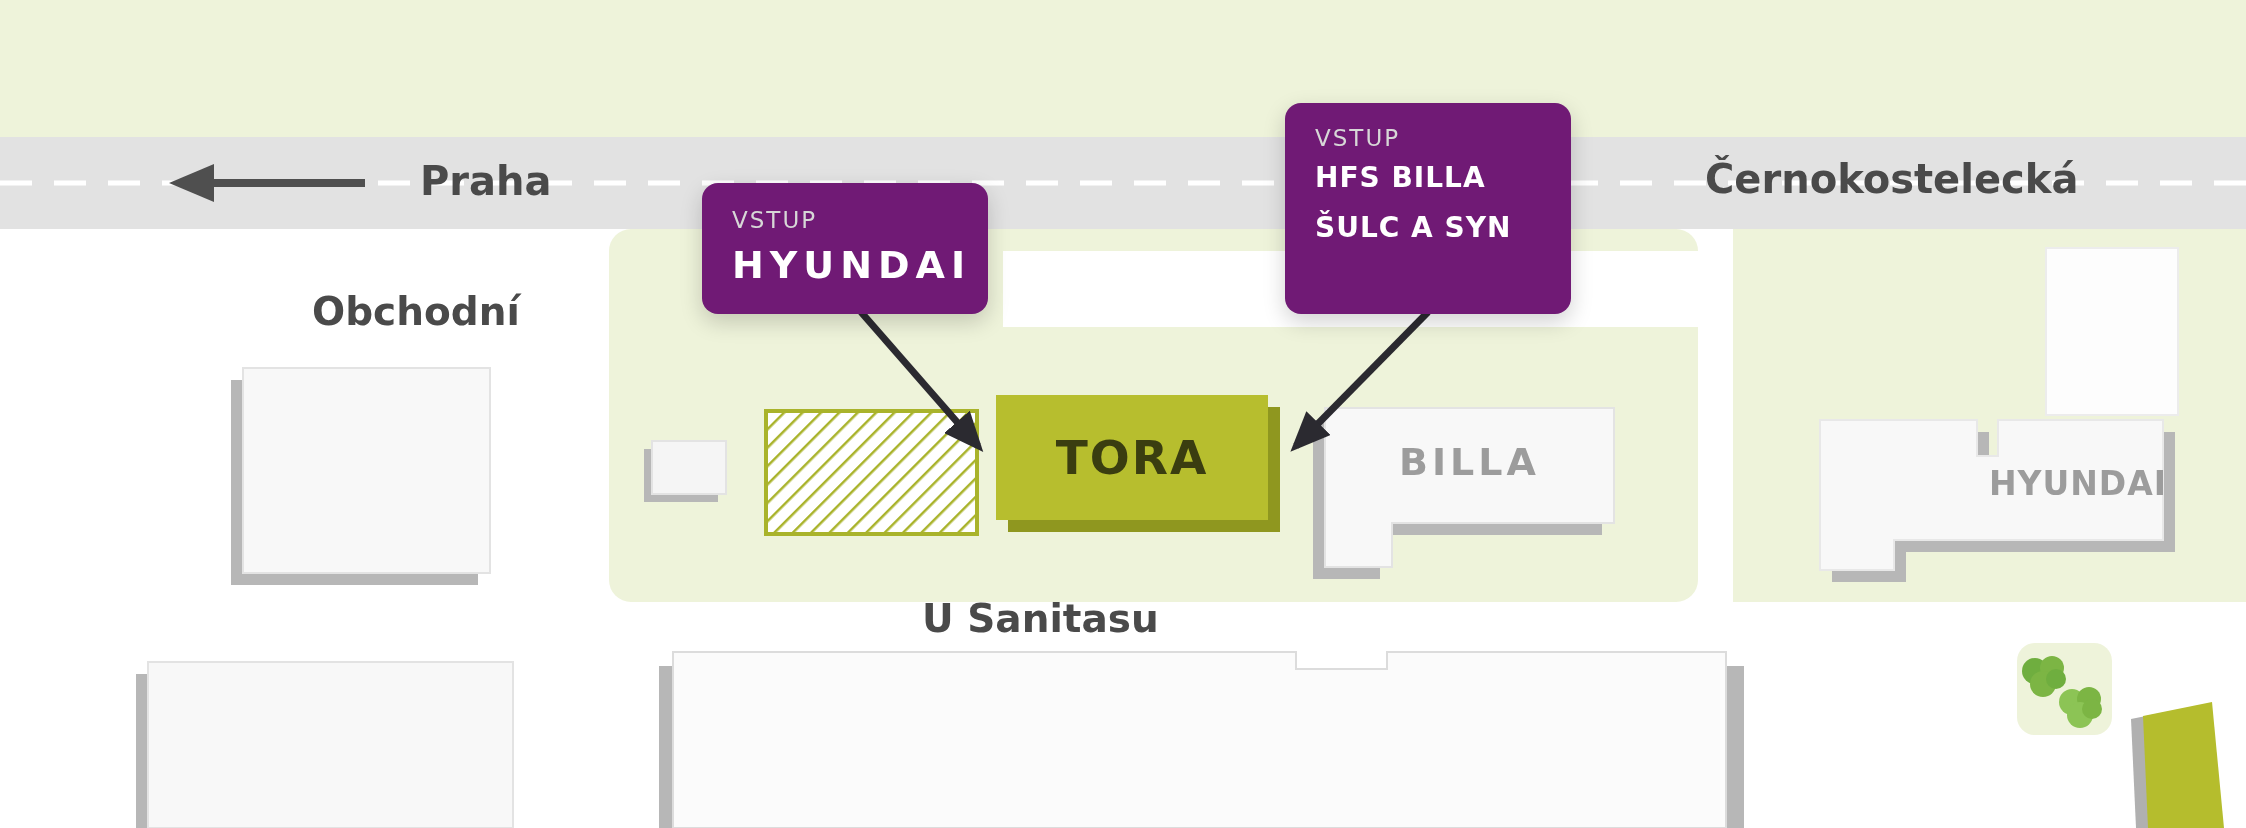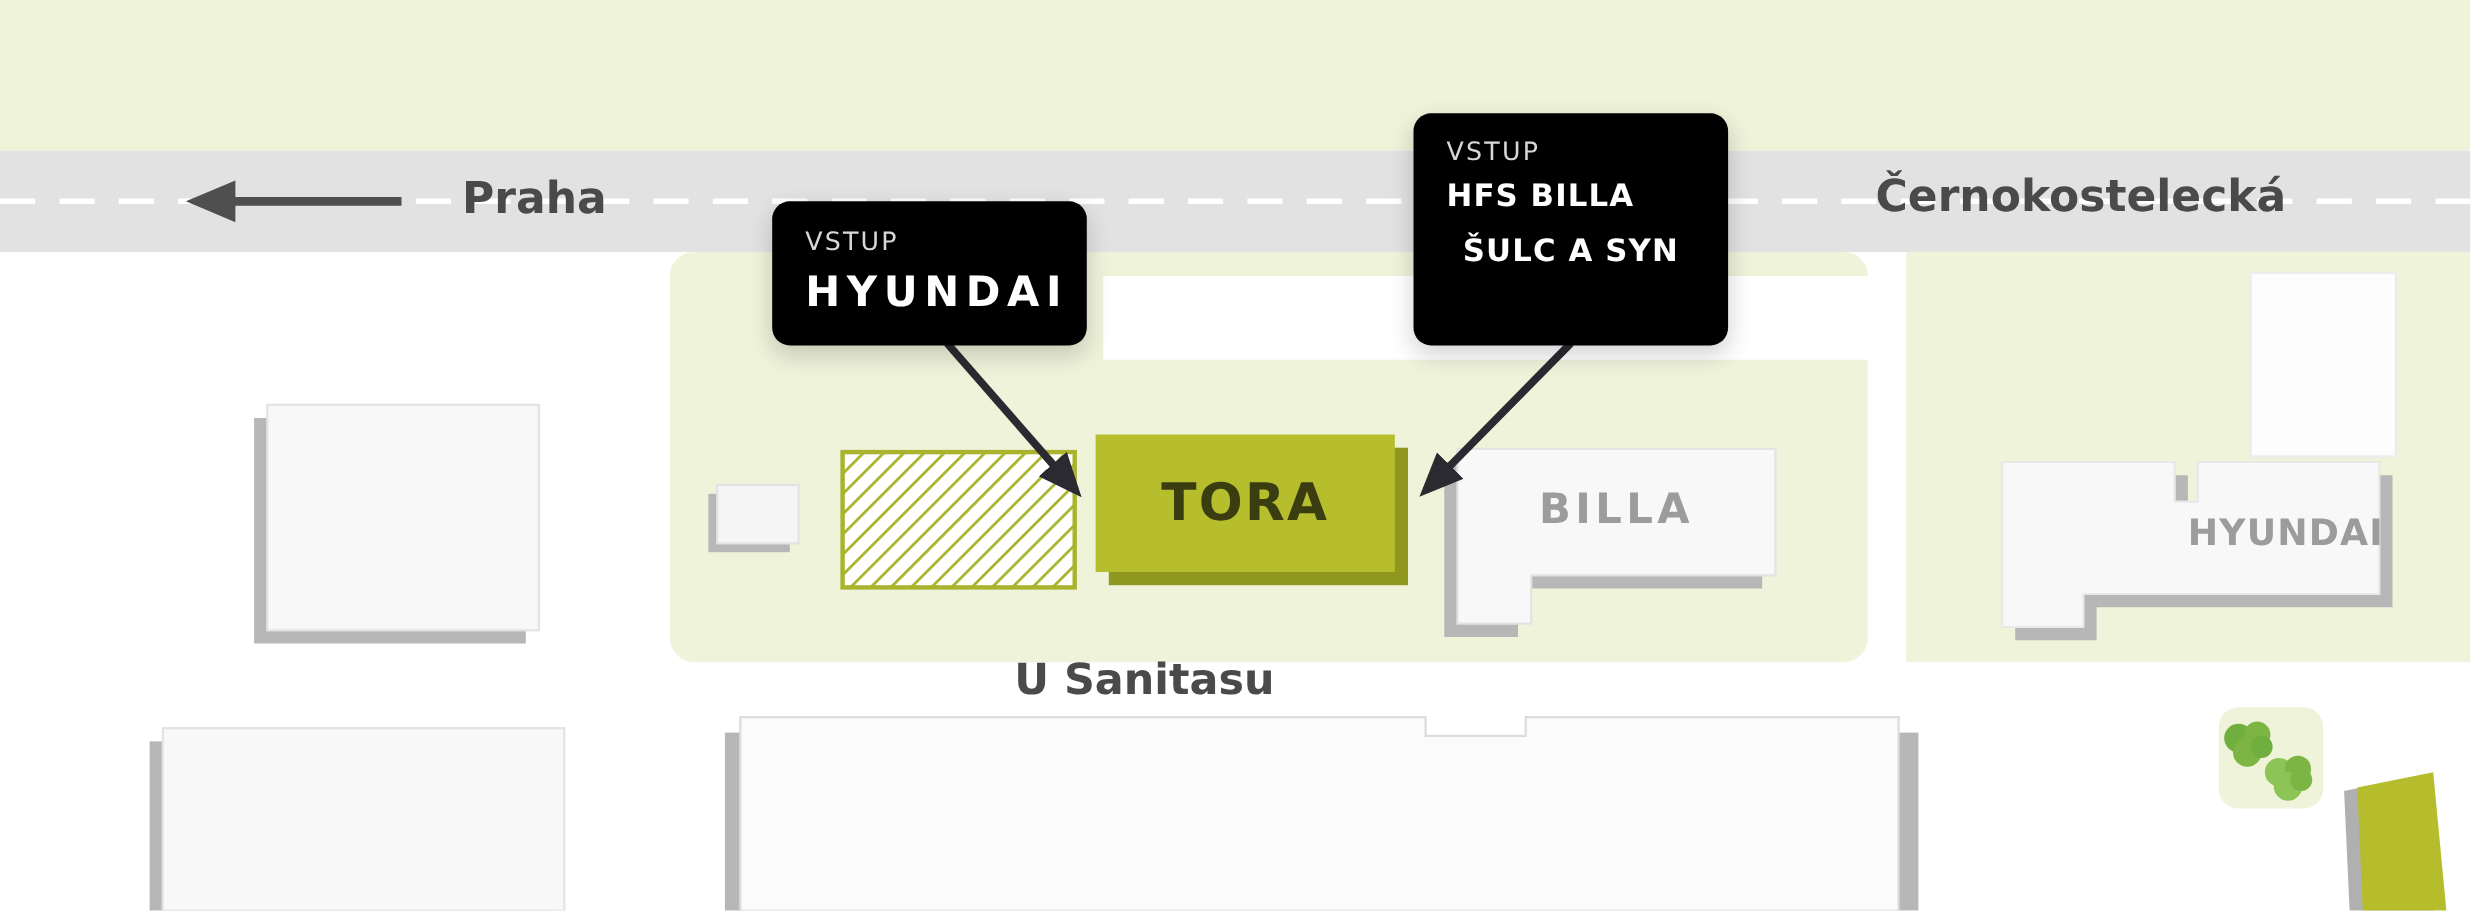--- a/index.html
+++ b/index.html
@@ -21,21 +21,21 @@
     position:absolute;
     font-weight:700;
     text-align:center;
     white-space:nowrap;
   }
   .terra-label{color:#3a3d10;letter-spacing:2px;}
   .gray-bldg-label{color:#9c9c9c;letter-spacing:4px;}
   .callout{
     position:absolute;
     box-sizing:border-box;
-    background:#000000;
+    background:#701a75;
     border-radius:16px;
     padding:24px 30px;
     box-shadow:0 8px 22px rgba(0,0,0,0.18);
   }
   .callout-kicker{
     display:block;
     font-size:23px;
     letter-spacing:2px;
     color:#d7d7d7;
   }
@@ -47,21 +47,21 @@
     color:#ffffff;
   }
   .tenant-line{
     margin-top:8px;
     font-size:28px;
     font-weight:700;
     letter-spacing:1px;
     line-height:1.35;
     color:#ffffff;
   }
-  .tenant-line + .tenant-line{margin-top:12px;text-align:center;}
+  .tenant-line + .tenant-line{margin-top:12px;}
 </style>
 </head>
 <body>
 
 <div id="map-canvas">
 
   <svg width="2246" height="828" viewBox="0 0 2246 828">
     <defs>
       <pattern id="hatch" width="13" height="13" patternUnits="userSpaceOnUse" patternTransform="rotate(45)">
         <rect width="13" height="13" fill="#ffffff"></rect>
@@ -129,20 +129,21 @@
       <line x1="365" y1="183" x2="212" y2="183" stroke="#4f4f4f" stroke-width="8"></line>
       <polygon points="169,183 214,164 214,202" fill="#4f4f4f"></polygon>
     </g>
 
     <line x1="861" y1="312" x2="978" y2="446" stroke="#2b2a30" stroke-width="7" marker-end="url(#arrowhead)"></line>
     <line x1="1428" y1="312" x2="1296" y2="446" stroke="#2b2a30" stroke-width="7" marker-end="url(#arrowhead)"></line>
   </svg>
 
   <div class="street-label" style="left:420px;top:158px;font-size:40px;">Praha</div>
   <div class="street-label" style="left:1705px;top:156px;font-size:40px;">Černokostelecká</div>
+  <div class="street-label" style="left:312px;top:289px;font-size:39px;">Obchodní</div>
   <div class="street-label" style="left:922px;top:596px;font-size:39px;">U Sanitasu</div>
 
   <div class="bldg-label terra-label" style="left:996px;top:430px;width:272px;font-size:47px;">TORA</div>
   <div class="bldg-label gray-bldg-label" style="left:1325px;top:440px;width:289px;font-size:38px;">BILLA</div>
   <div class="bldg-label gray-bldg-label" style="left:1988px;top:464px;width:180px;font-size:33px;letter-spacing:1px;">HYUNDAI</div>
 
   <div class="callout" style="left:702px;top:183px;width:286px;height:131px;">
     <span class="callout-kicker">VSTUP</span>
     <div class="contera-logo">HYUNDAI</div>
   </div>

